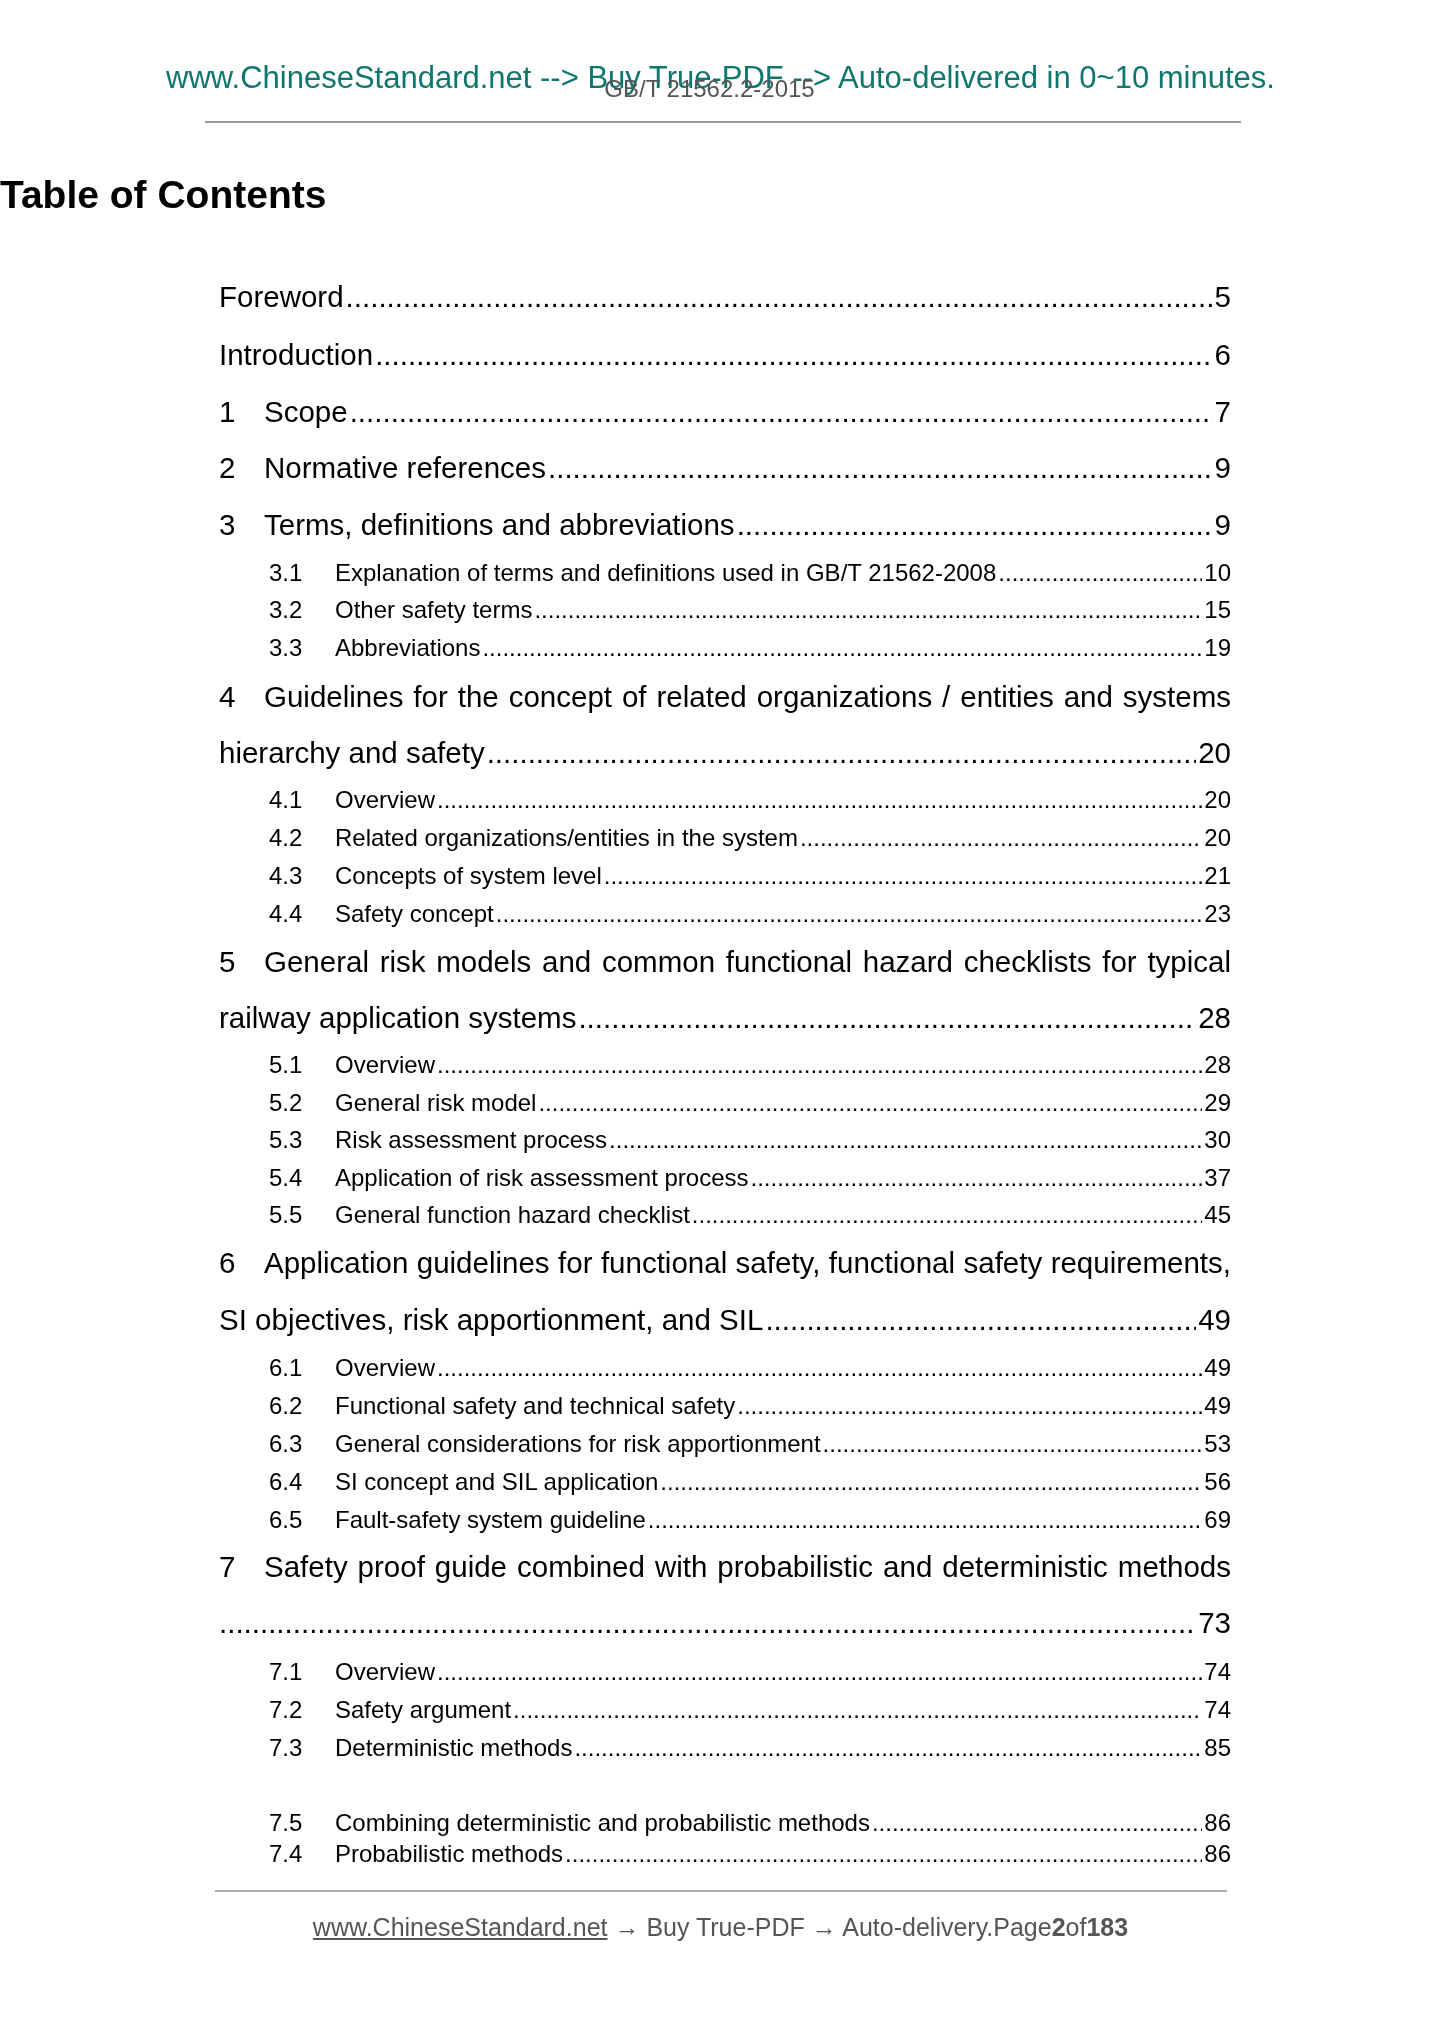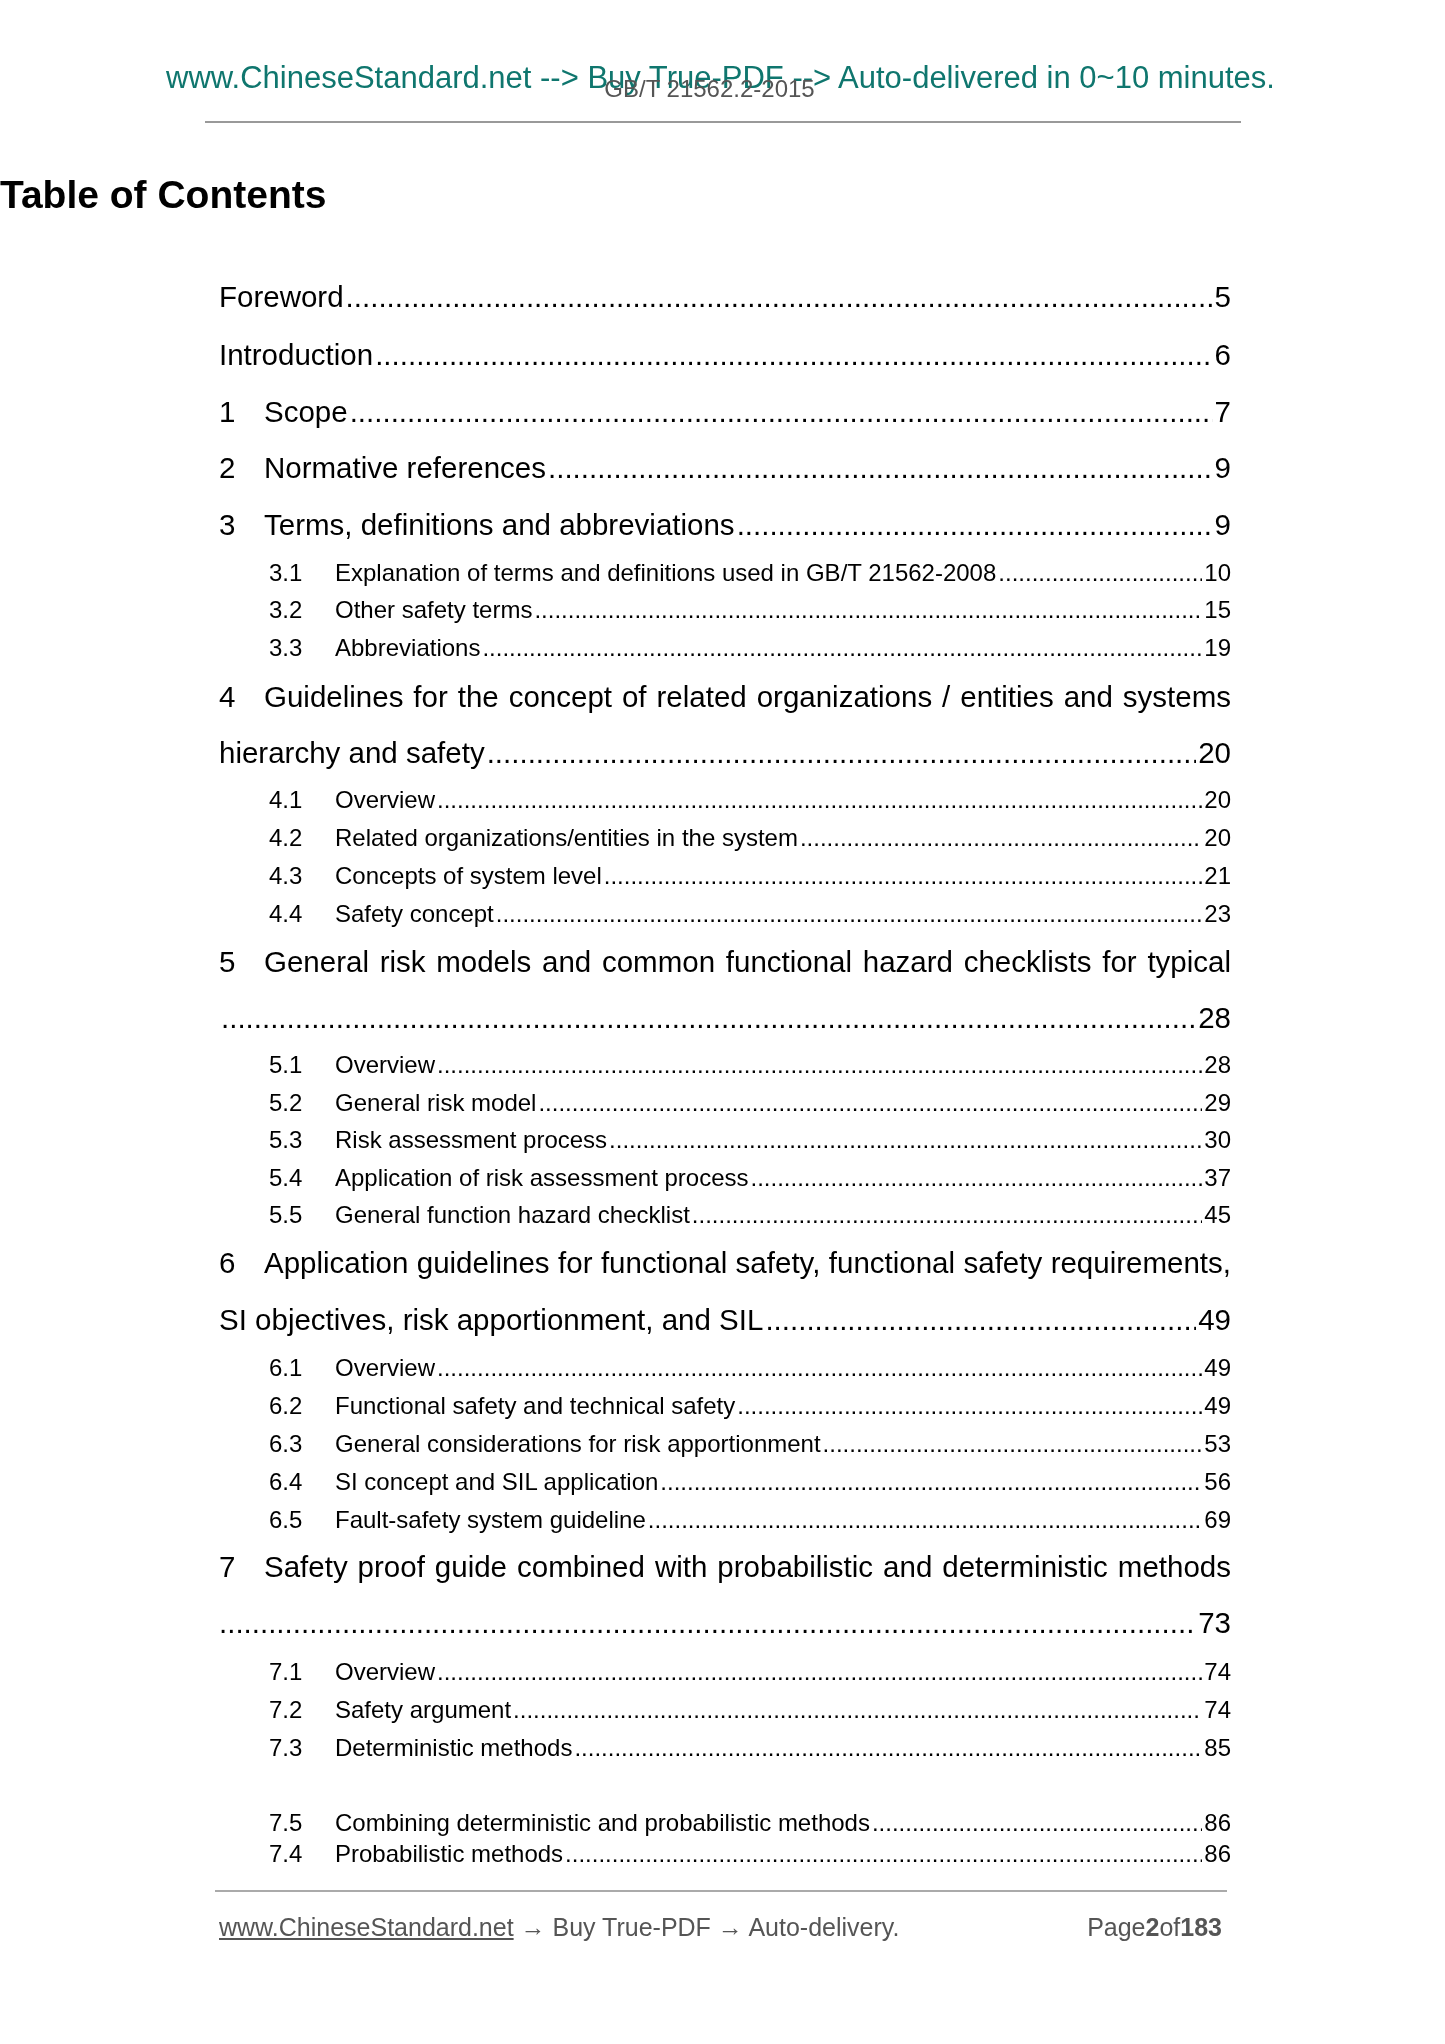--- a/index.html
+++ b/index.html
@@ -20,21 +20,21 @@
   .toc-line.wrap1 { font-size: 29.5px; height: 40px; line-height: 40px; text-align: justify;
                     text-align-last: justify; display: block; }
   .num-main { display: inline-block; width: 45px; flex: none; }
   .num-sub { display: inline-block; width: 66px; flex: none; }
   .label { flex: none; }
   .leader { flex: 1 1 auto; overflow: hidden; margin: 0 2px; min-width: 10px; }
   .leader::after { content: "......................................................................................................................................................................................................................................................"; letter-spacing: 0; }
   .page { flex: none; text-align: right; }
   .footer-rule { position: absolute; left: 215px; width: 1012px; top: 1890px; height: 2px; background: #aaa; }
   .footer { position: absolute; left: 219px; width: 1003px; top: 1910px; height: 34px; line-height: 34px;
-            font-size: 25px; color: #555; display: flex; justify-content: space-between; white-space: nowrap; }
+            font-size: 25px; color: #555; display: flex; justify-content: center; white-space: nowrap; }
   .footer a { color: #555; text-decoration: underline; }
   .footer .pg b { font-weight: bold; }
   .footer .pg span { margin-left: 0; }
 </style>
 </head>
 <body>
 
 <div class="hdr-text"><span class="inner">www.ChineseStandard.net --&gt; Buy True-PDF --&gt; Auto-delivered in 0~10 minutes.</span></div>
 <div class="hdr-std">GB/T 21562.2-2015</div>
 <div class="hdr-rule"></div>
@@ -122,20 +122,21 @@
   <span class="num-sub">4.4</span>
     <span class="label">Safety concept</span>
     <span class="leader"></span>
     <span class="page">23</span>
 </div>
 
 <div class="toc-line wrap1" style="top:942px">
   <span class="num-main">5</span><span>General risk models and common functional hazard checklists for typical</span>
 </div>
 <div class="toc-line main" style="top:998px">
+  <span class="label">railway application systems</span>
     <span class="leader"></span>
     <span class="page">28</span>
 </div>
 <div class="toc-line sub" style="top:1049px">
   <span class="num-sub">5.1</span>
     <span class="label">Overview</span>
     <span class="leader"></span>
     <span class="page">28</span>
 </div>
 <div class="toc-line sub" style="top:1087px">

